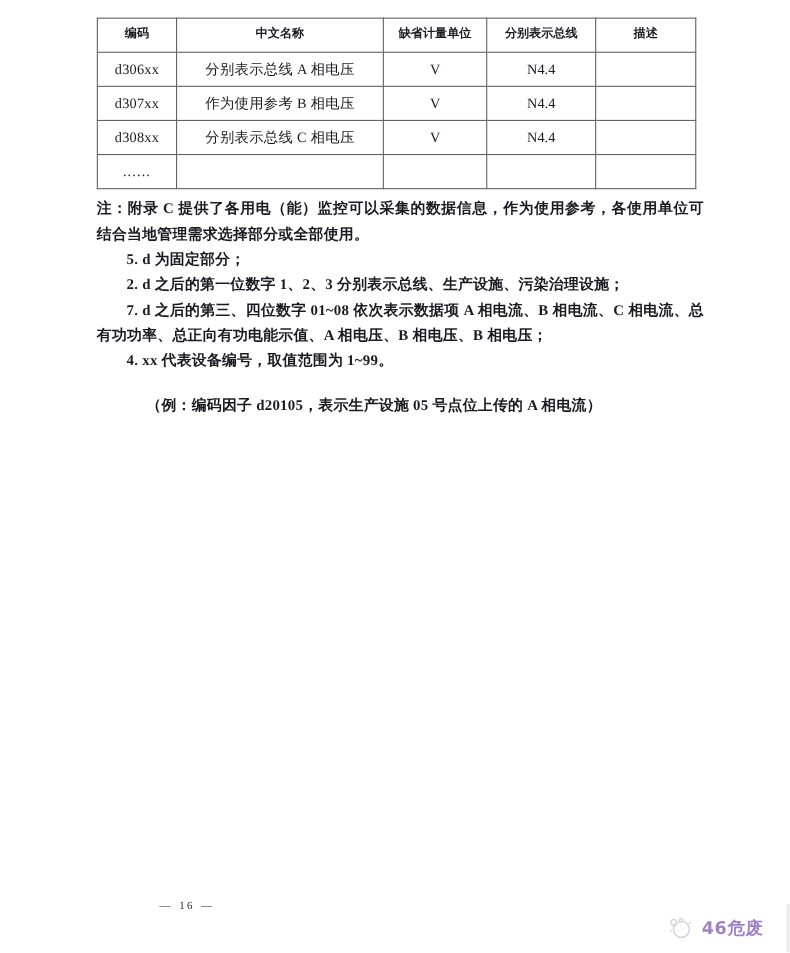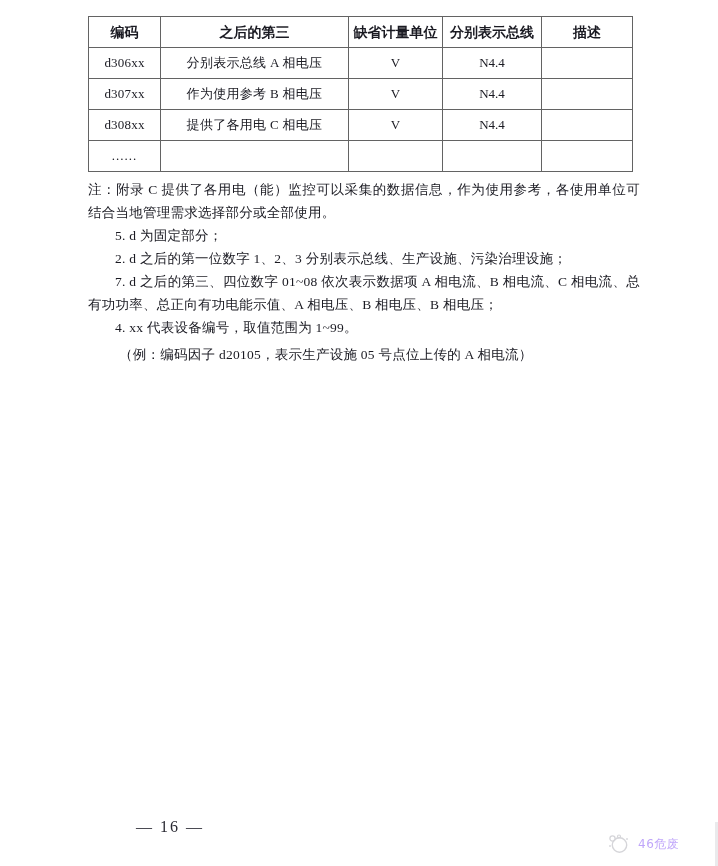--- a/index.html
+++ b/index.html
@@ -32,21 +32,21 @@
     height: 30px;
     text-align: center;
     vertical-align: middle;
     font-weight: normal;
     font-size: 13px;
     color: #1a1a22;
     line-height: 1.2;
   }
   .doc-table thead th {
     font-weight: bold;
-    font-size: 14px;
+    font-size: 11px;
     font-family: "Liberation Sans", "DejaVu Sans", sans-serif;
   }
   .col-code    { width: 72px; }
   .col-name    { width: 188px; }
   .col-unit    { width: 94px; }
   .col-type    { width: 99px; }
   .col-desc    { width: 91px; }
 
   .cell-code {
     font-family: "Liberation Serif", serif;
@@ -80,42 +80,43 @@
   .notes {
     position: absolute;
     left: 88px;
     top: 178px;
     width: 552px;
     font-size: 13.5px;
     line-height: 23px;
     color: #1a1a22;
     letter-spacing: 0.25px;
     text-align: justify;
+    font-weight: bold;
   }
   .note-lead {
     text-indent: 0;
     margin: 0;
   }
   .note-item {
     margin: 0;
     text-indent: 2em;
   }
   .note-example {
-    margin: 4px;
+    margin: 18px;
     text-indent: 2em;
   }
 
   
   .footer {
     position: absolute;
     left: 0;
     top: 818px;
     width: 340px;
     text-align: center;
-    font-size: 16px;
+    font-size: 10px;
     color: #2a2a33;
     letter-spacing: 2px;
     font-family: "Liberation Serif", serif;
   }
   .footer .dash {
     display: inline-block;
     padding: 0 6px;
     color: #2a2a33;
   }
 
@@ -132,23 +133,23 @@
     opacity: 0.55;
   }
   .watermark .wm-logo {
     width: 26px;
     height: 26px;
     flex: 0 0 26px;
     position: relative;
   }
   .watermark .wm-text {
     font-family: "DejaVu Sans", "Liberation Sans", sans-serif;
-    font-size: 12px;
-    font-weight: normal;
-    color: #8b5cf6;
+    font-size: 16px;
+    font-weight: bold;
+    color: #4c1d95;
     letter-spacing: 0.5px;
     white-space: nowrap;
   }
   .wm-divider {
     position: absolute;
     right: 0;
     top: 0;
     width: 3px;
     height: 44px;
     background: #d9d9dd;
@@ -161,21 +162,21 @@
   <colgroup>
     <col class="col-code">
       <col class="col-name">
       <col class="col-unit">
       <col class="col-type">
       <col class="col-desc">
   </colgroup>
   <thead>
     <tr>
       <th>编码</th>
-      <th>之后的第三</th>
+      <th>中文名称</th>
       <th>缺省计量单位</th>
       <th>分别表示总线</th>
       <th>描述</th>
     </tr>
   </thead>
   <tbody>
     <tr>
       <td class="cell-code">d306xx</td>
       <td class="cell-name">分别表示总线 A 相电压</td>
       <td class="cell-unit">V</td>
@@ -184,21 +185,21 @@
     </tr>
     <tr>
       <td class="cell-code">d307xx</td>
       <td class="cell-name">作为使用参考 B 相电压</td>
       <td class="cell-unit">V</td>
       <td class="cell-type">N4.4</td>
       <td class="cell-desc"></td>
     </tr>
     <tr>
       <td class="cell-code">d308xx</td>
-      <td class="cell-name">提供了各用电 C 相电压</td>
+      <td class="cell-name">分别表示总线 C 相电压</td>
       <td class="cell-unit">V</td>
       <td class="cell-type">N4.4</td>
       <td class="cell-desc"></td>
     </tr>
     <tr class="row-ellipsis">
       <td class="ellipsis-mark">......</td>
       <td></td>
       <td></td>
       <td></td>
       <td></td>

